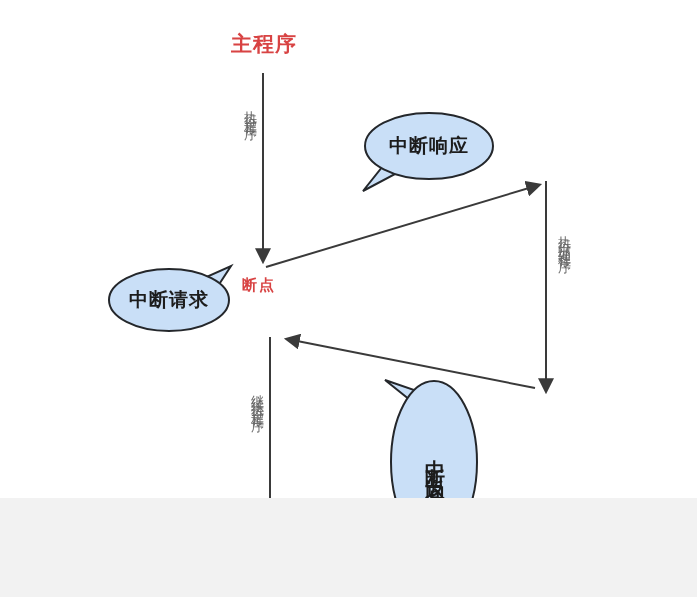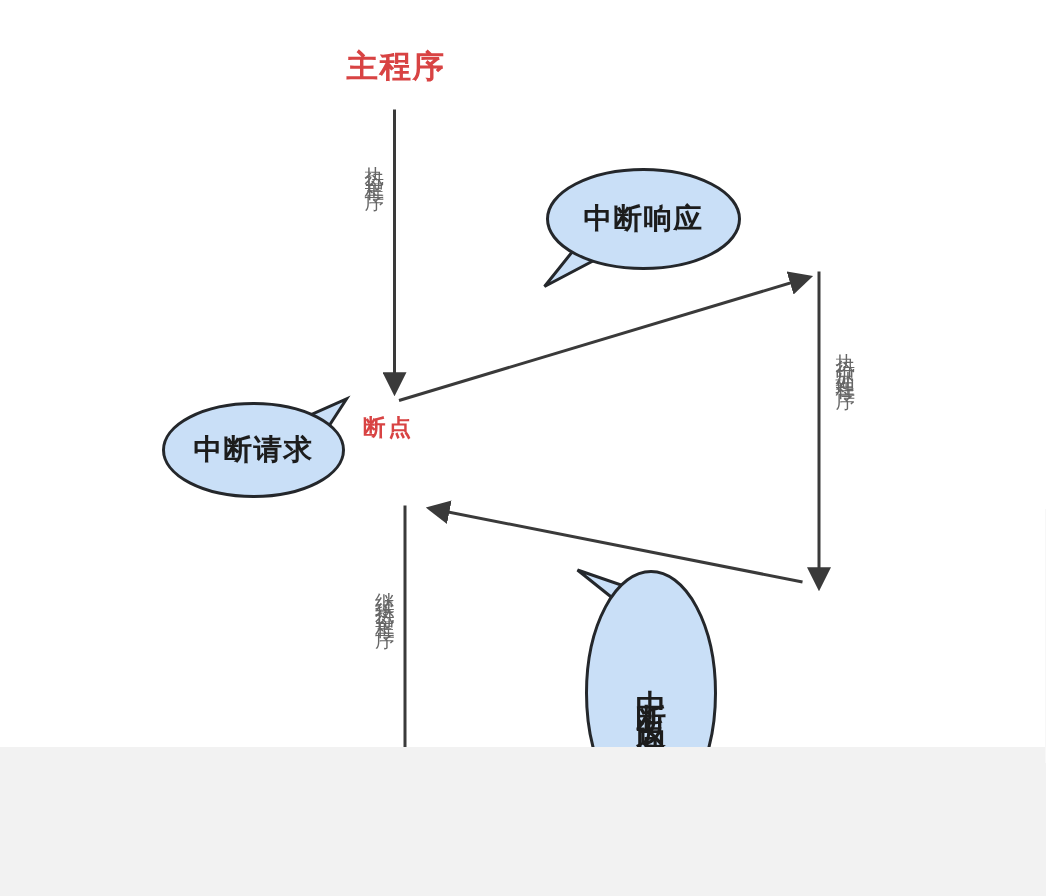--- a/index.html
+++ b/index.html
@@ -9,21 +9,21 @@
     --label-gray:#666666;
     --accent-red:#D84343;
     --bubble-text:#1C1C1C;
     --bg:#FFFFFF;
   }
   html,body{margin:0;padding:0;background:#f2f2f2;}
   .canvas{
     position:relative;
     width:697px;height:498px;
     background:var(--bg);
-    font-family:Liberation Serif, serif;
+    font-family:Liberation Mono, monospace;
     overflow:hidden;
   }
   svg.layer{position:absolute;left:0;top:0;}
   .edge{
     fill:none;
     stroke:var(--line,#3A3A3A);
     stroke-width:2;
   }
   .bubble-shape{
     fill:var(--bubble-fill,#C9DFF7);

